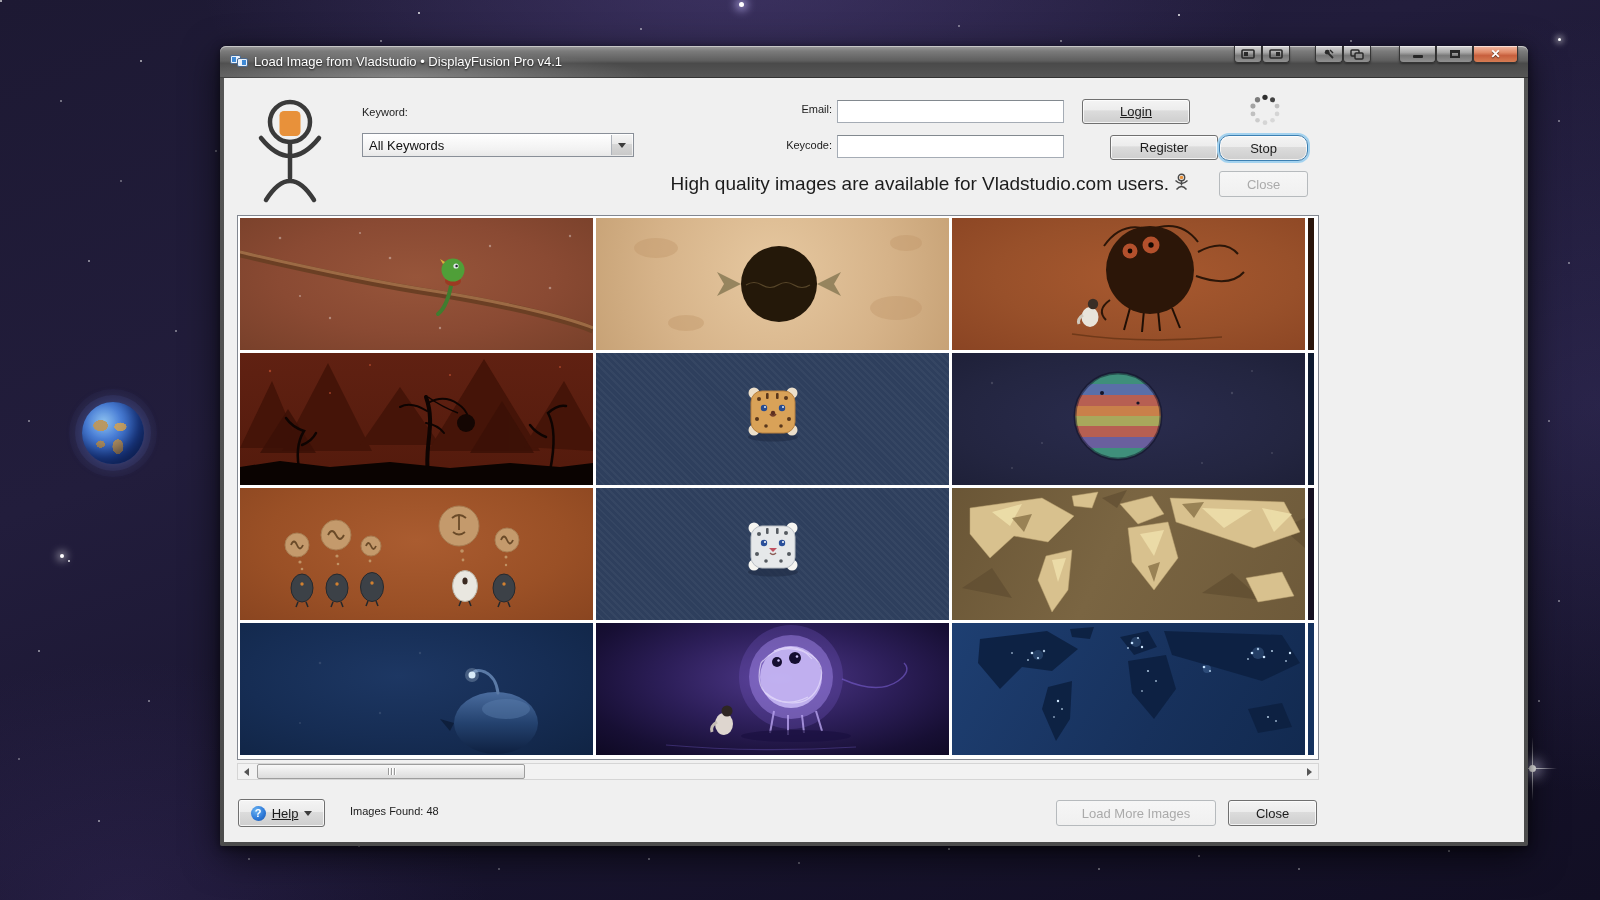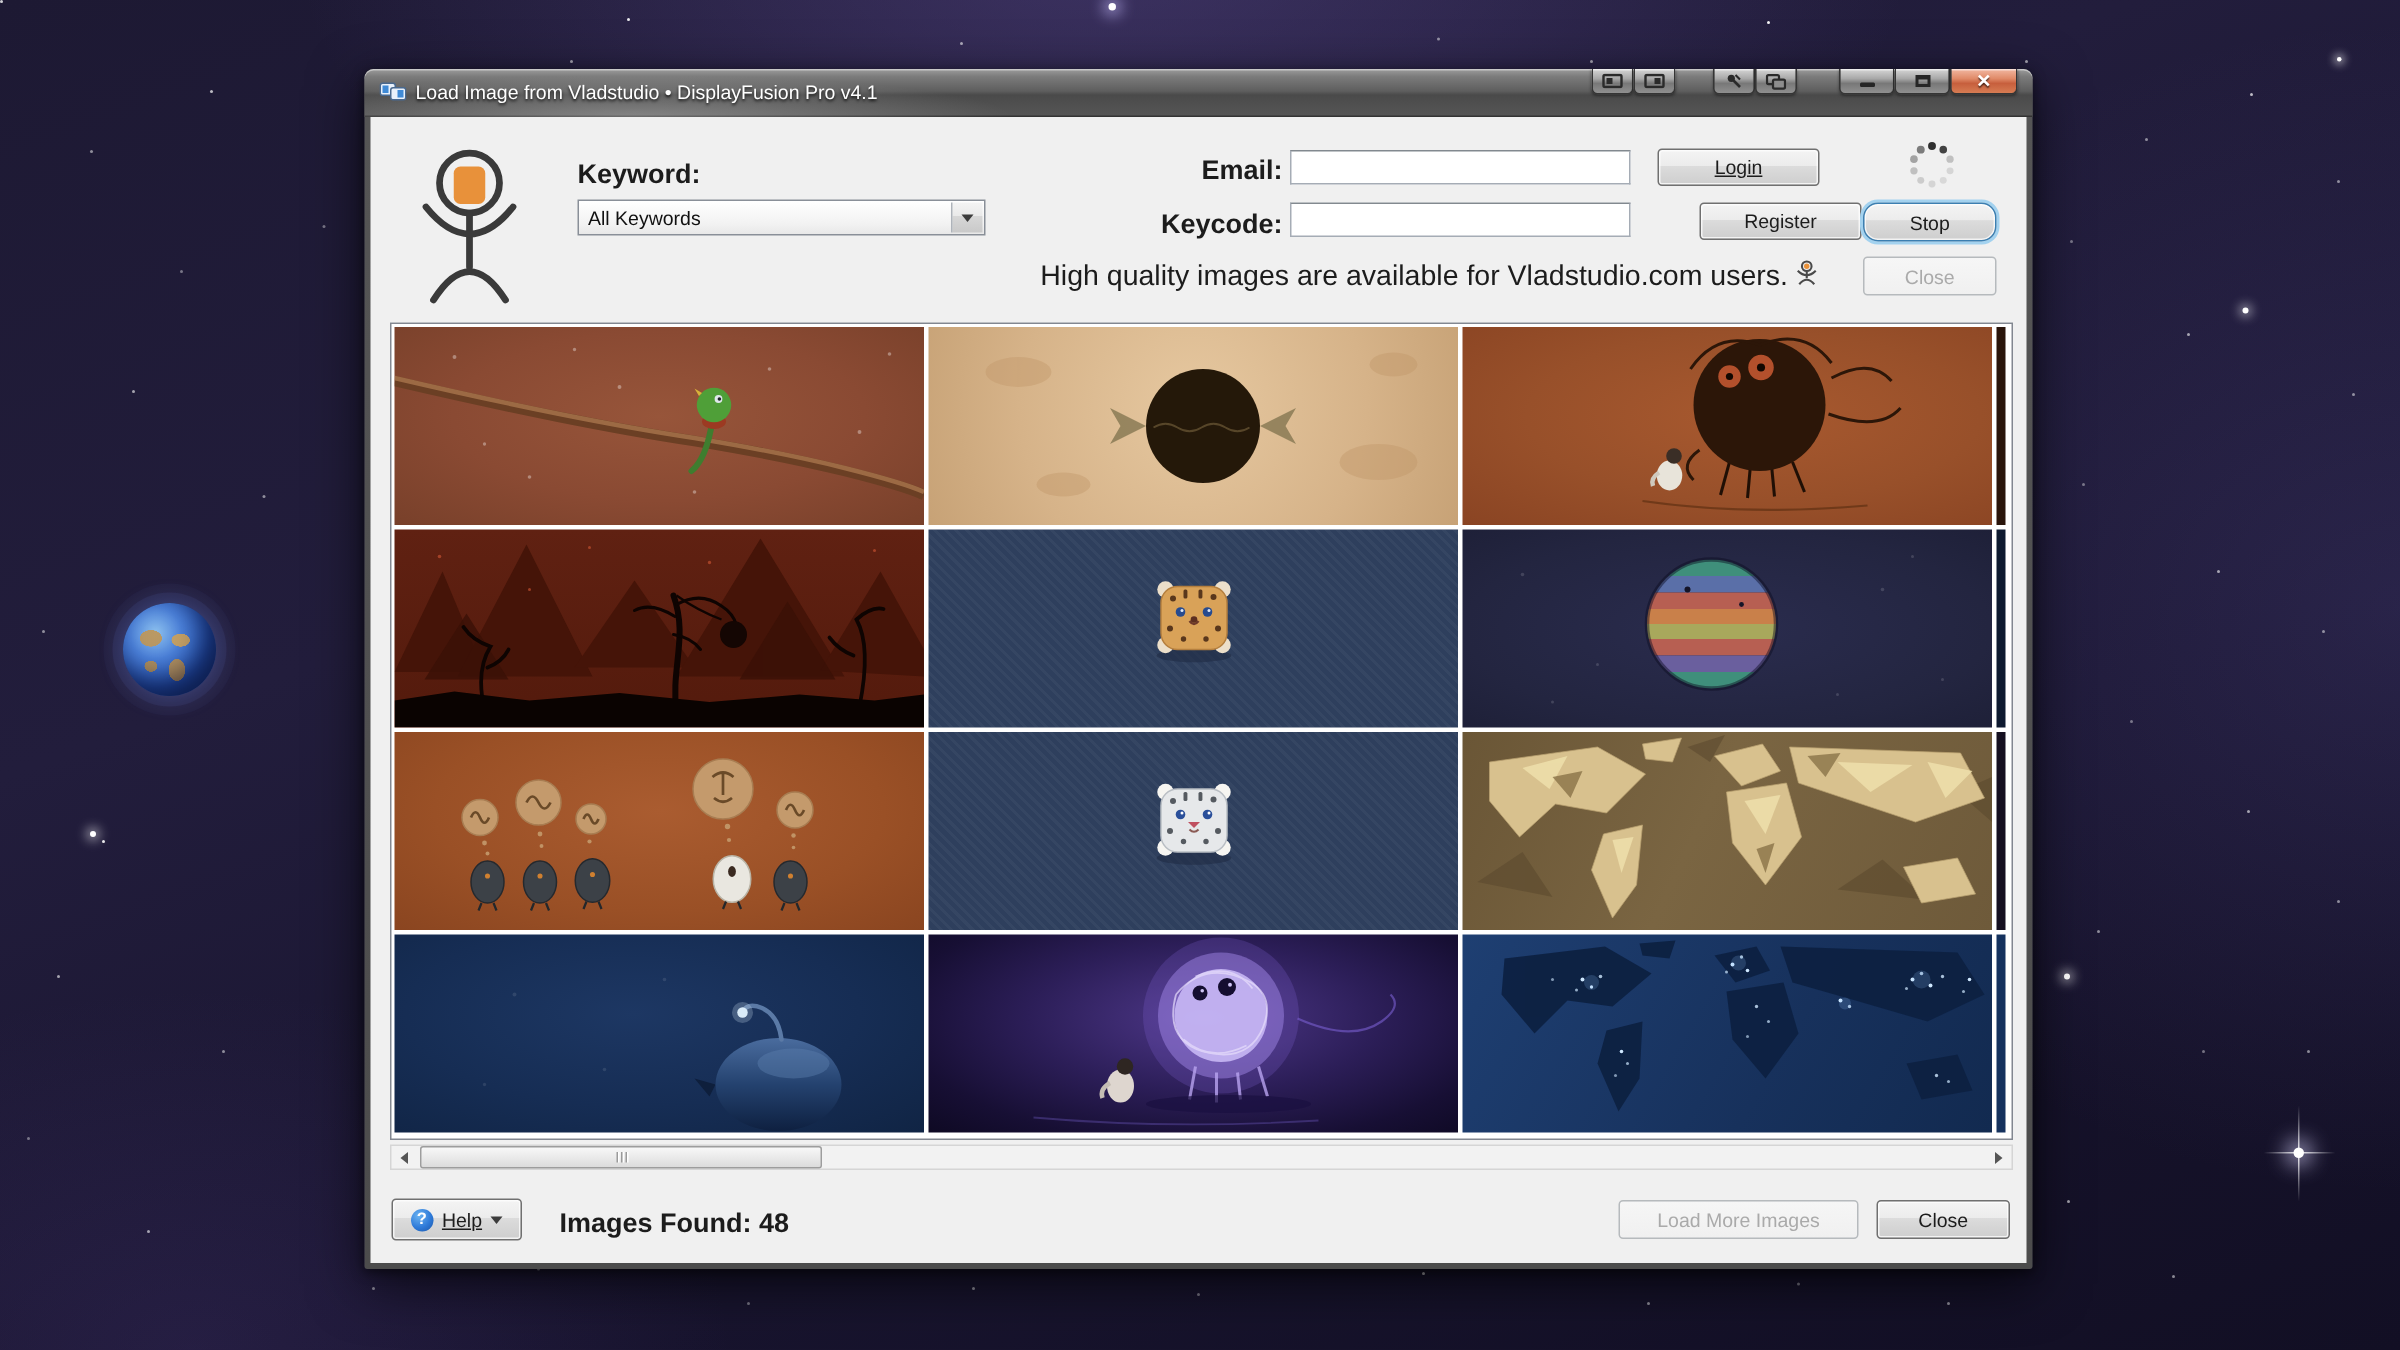--- a/index.html
+++ b/index.html
@@ -51,21 +51,21 @@
       radial-gradient(10px 7px at 62% 40%, rgba(200,160,95,.95) 60%, transparent 62%),
       radial-gradient(12px 9px at 30% 38%, rgba(190,150,88,.92) 60%, transparent 62%),
       radial-gradient(9px 12px at 58% 72%, rgba(185,145,85,.9) 60%, transparent 62%),
       radial-gradient(7px 6px at 30% 68%, rgba(180,142,82,.9) 60%, transparent 62%),
       radial-gradient(circle at 35% 32%, #8cc0ee 0%, #4a7fd8 30%, #2552b0 62%, #143578 100%);
     box-shadow: 0 0 0 7px rgba(95,115,205,.10), 0 0 0 13px rgba(95,115,205,.05),
       0 0 16px rgba(130,160,255,.3), inset -8px -10px 16px rgba(0,0,25,.55);
   }
 
   
-  .window { position:absolute; left:243px; top:46px; width:1112px; height:800px;
+  .window { position:absolute; left:220px; top:46px; width:1308px; height:800px;
     background:linear-gradient(#6d6d6d,#555 30px,#4c4c4c);
     border-radius:6px 6px 2px 2px;
     box-shadow:0 10px 36px rgba(0,0,0,.65), 0 2px 8px rgba(0,0,0,.5); }
   .titlebar { position:relative; height:32px; border-radius:6px 6px 0 0; overflow:hidden;
     background:linear-gradient(180deg,#9d9d9d 0%,#7b7b7b 16%,#5e5e5e 46%,#4a4a4a 54%,#565656 100%);
     box-shadow:inset 0 1px 0 rgba(255,255,255,.45), inset 0 -1px 0 rgba(0,0,0,.4); }
   .titlebar::before { content:""; position:absolute; left:0; top:0; width:560px; height:100%;
     background:radial-gradient(360px 40px at 180px 100%, rgba(255,255,255,.28), transparent 70%); }
   .app-icon { position:absolute; left:10px; top:8px; width:18px; height:15px; }
   .win-title { position:absolute; left:34px; top:8px; font-size:13px; color:#fff;
@@ -77,21 +77,21 @@
     display:flex; align-items:center; justify-content:center; cursor:default; }
   .cap.w28 { width:28px; } .cap.w36 { width:37px; } .cap.close { width:45px;
     background:linear-gradient(#f2b8a2,#e08a68 40%,#c75f3d 60%,#d67c53); }
   .cap.close span { color:#fff; font-size:12px; font-weight:bold; text-shadow:0 1px 1px rgba(0,0,0,.6); line-height:1; }
   .gap24 { width:25px; } .gap28 { width:28px; }
   .glyph-min { width:10px; height:3px; background:#262626; margin-top:4px; border-radius:1px; }
   .glyph-max { width:10px; height:8px; border:2px solid #262626; border-top-width:3px; }
 
   
   .client { position:absolute; left:4px; right:4px; top:32px; bottom:4px; background:#f0f0f0; }
-  .lbl { position:absolute; font-size:18px; color:#1c1c1c; white-space:nowrap;font-weight:bold; }
+  .lbl { position:absolute; font-size:11px; color:#1c1c1c; white-space:nowrap; }
 
   
   .vlogo { position:absolute; left:30px; top:16px; }
 
   
   .combo { position:absolute; left:138px; top:55px; width:272px; height:24px;
     border:1px solid #898f98; background:linear-gradient(#fff,#f2f2f2 70%,#e8e8e8); display:flex; }
   .combo-val { flex:1; font-size:13px; color:#111; padding:4px 0 0 6px; }
   .combo-btn { width:21px; border-left:1px solid #aeb3ba; margin:1px; 
     background:linear-gradient(#f4f4f4,#e9e9e9 45%,#d7d7d7 46%,#c9c9c9);

